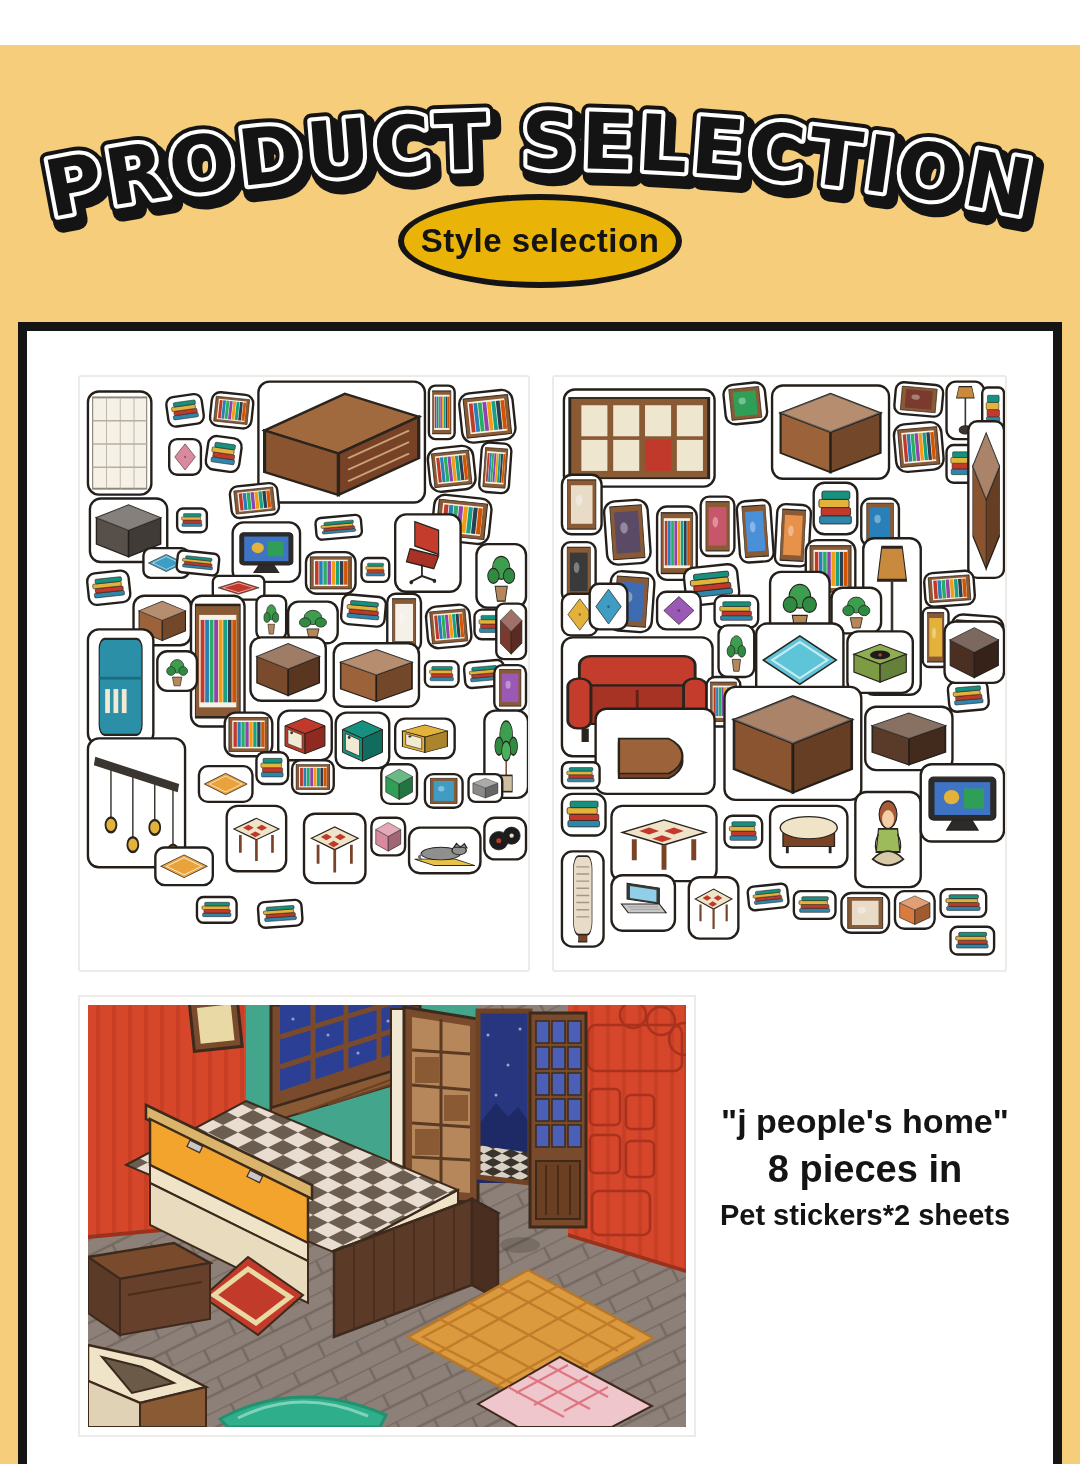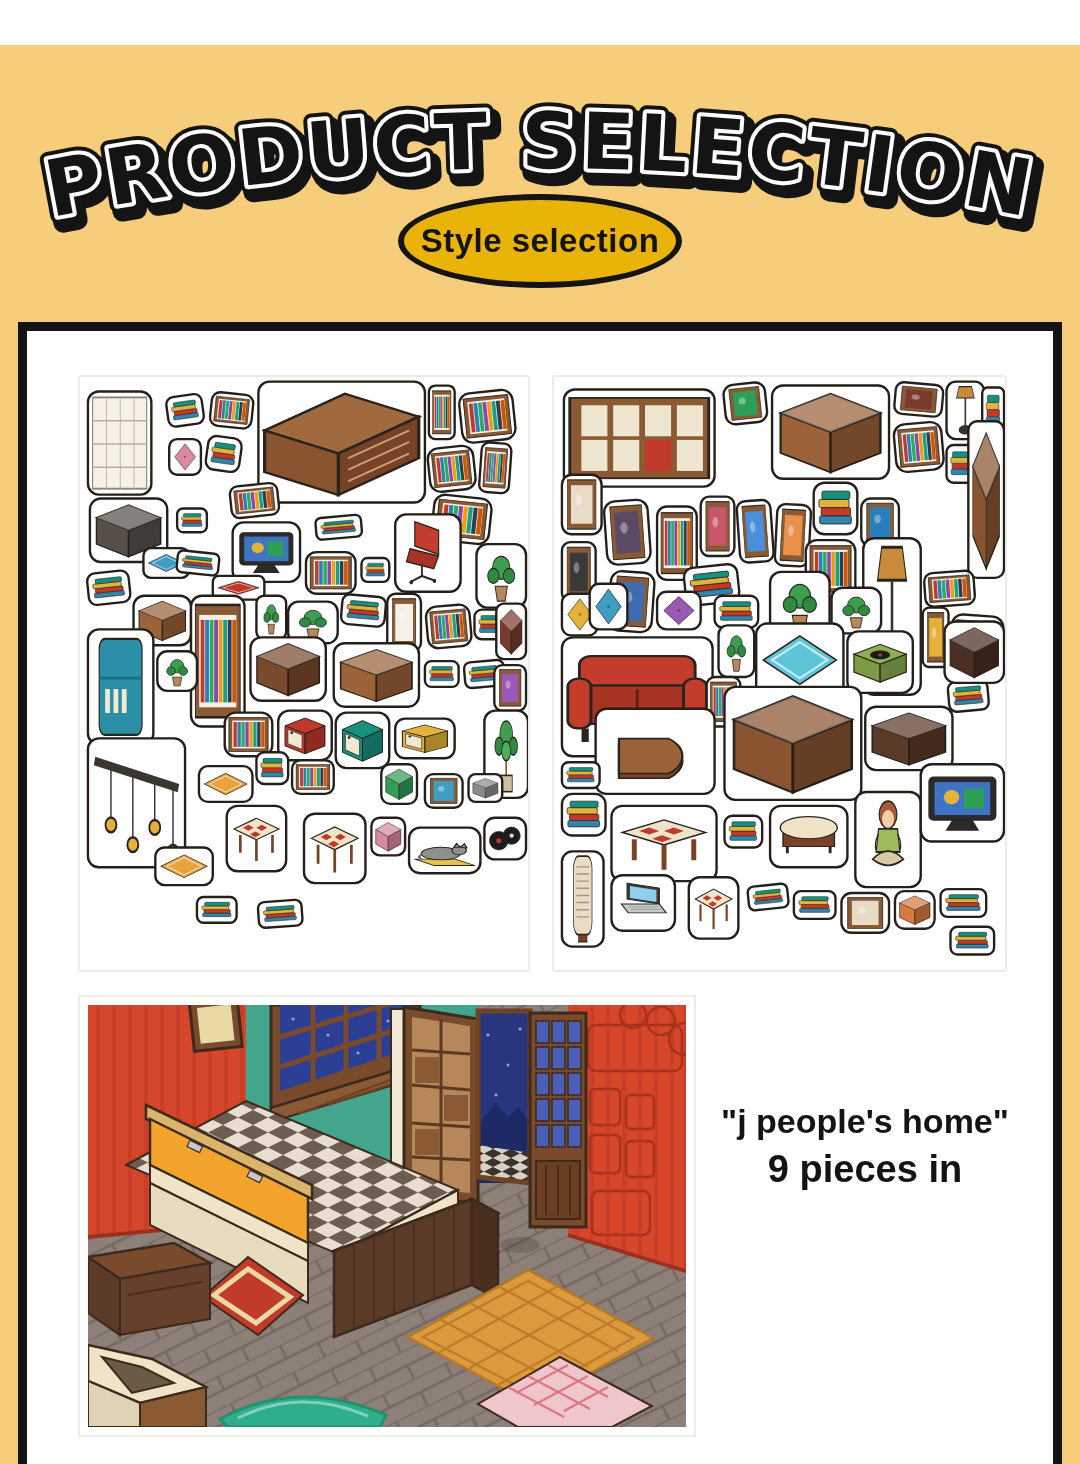--- a/index.html
+++ b/index.html
@@ -899,16 +899,17 @@
 
       <g>
         <path d="M132 414 Q210 372 298 410 L292 422 L140 422 Z" fill="#2fae8c" stroke="#23906f" stroke-width="3"></path>
         <path d="M150 413 Q212 382 280 411" fill="none" stroke="#7fd3b8" stroke-width="3"></path>
       </g>
     </svg>
   </div>
 
   <div class="specs">
     <div class="spec-name">"j people's home"</div>
-    <div class="spec-pieces">9 pieces in</div>
+    <div class="spec-pieces">8 pieces in</div>
+    <div class="spec-a">Pet stickers*2 sheets</div>
     <div class="spec-gap"></div>
   </div>
 </div>
 
 </body></html>

